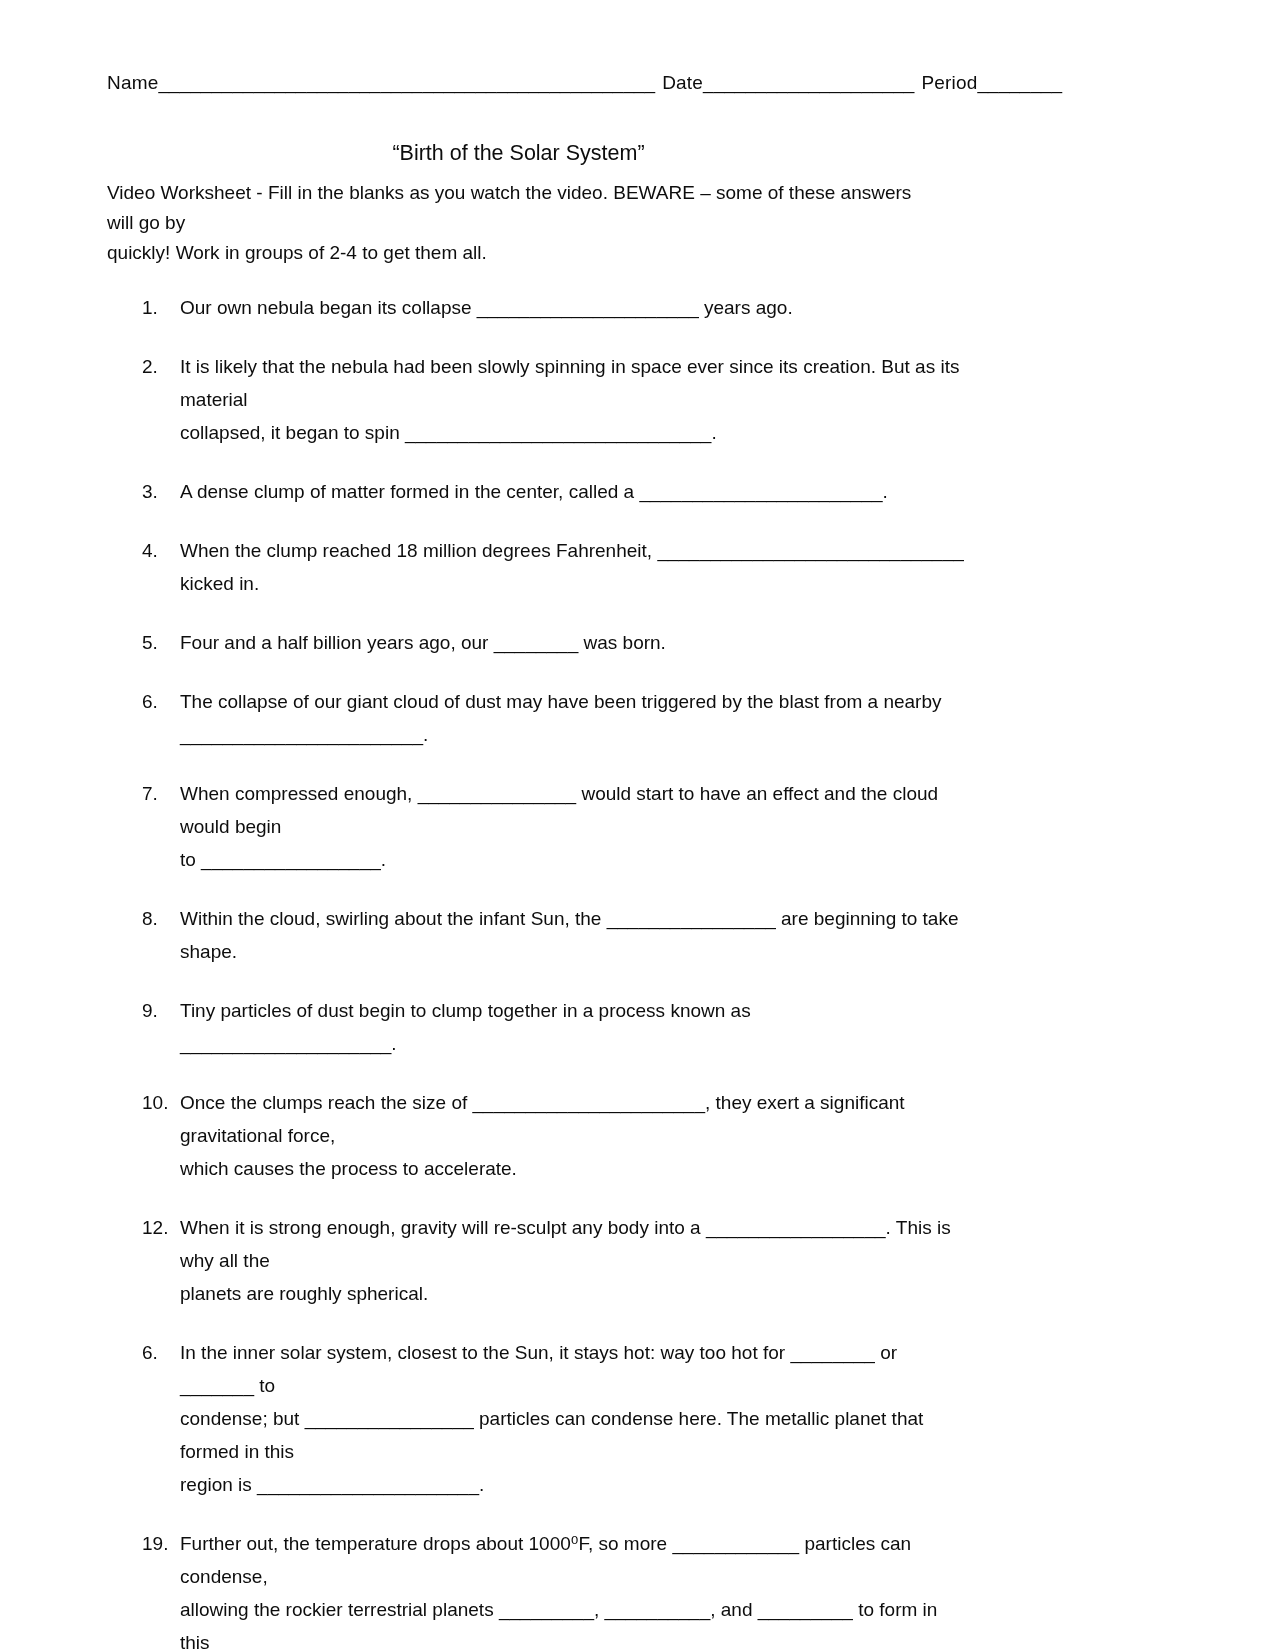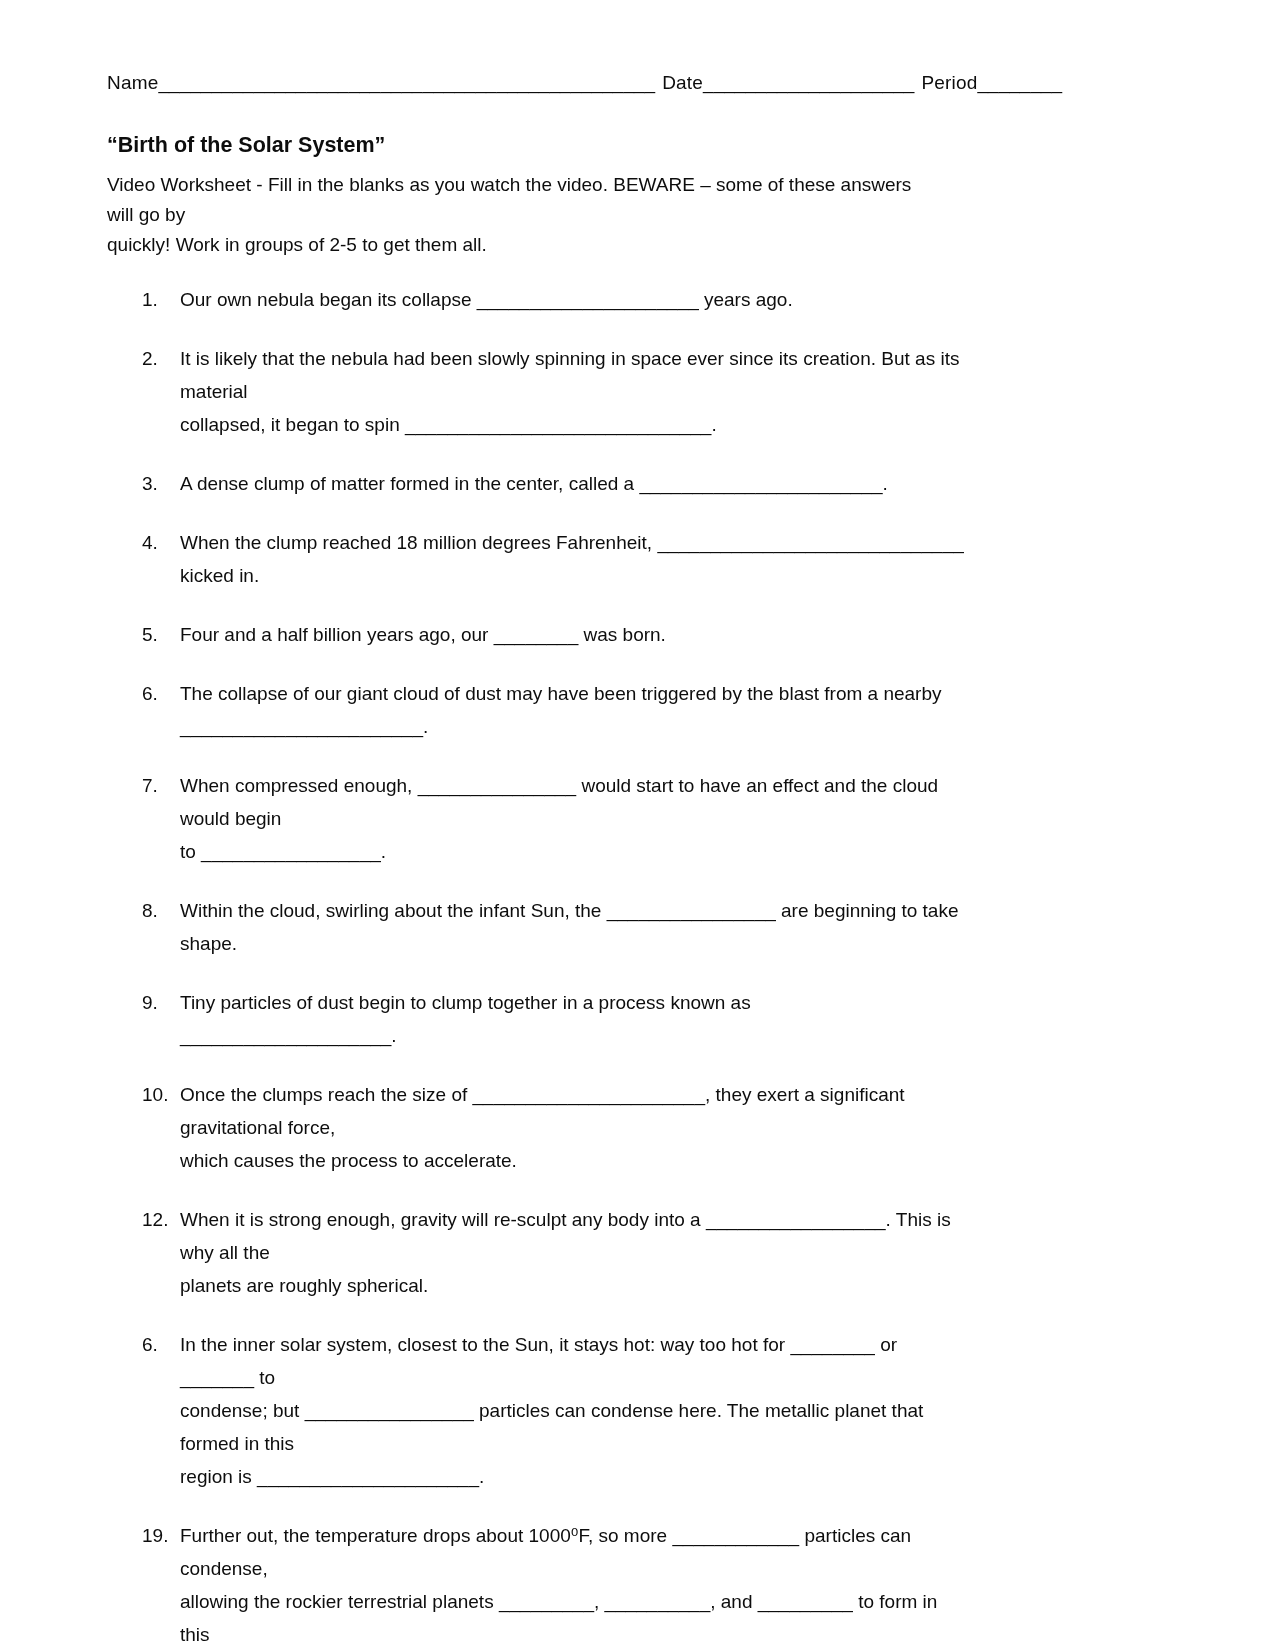--- a/index.html
+++ b/index.html
@@ -19,24 +19,25 @@
   }
   .header-row {
     font-size: 19px;
     line-height: 30px;
     white-space: nowrap;
     letter-spacing: 0.2px;
   }
   .header-row .lbl { margin-left: 7px; }
   .blank { letter-spacing: 0; }
   .title {
-    font-weight: bold;
+    text-align: center;
+    font-weight: normal;
     font-size: 21.5px;
     line-height: 30px;
-    margin-top: 32px;
+    margin-top: 40px;
     margin-bottom: 10px;
     padding-right: 40px;
   }
   .intro {
     font-size: 19px;
     line-height: 30px;
     white-space: pre-line;
     padding-right: 40px;
   }
   .questions { margin-top: 23px; }
@@ -59,21 +60,21 @@
 </head>
 <body>
 
 <div class="page">
 
   <div class="header-row"><span>Name</span><span class="blank">_______________________________________________</span><span class="lbl">Date</span><span class="blank">____________________</span><span class="lbl">Period</span><span class="blank">________</span></div>
 
   <div class="title">“Birth of the Solar System”</div>
 
   <div class="intro">Video Worksheet - Fill in the blanks as you watch the video. BEWARE – some of these answers will go by
-quickly! Work in groups of 2-5 to get them all.</div>
+quickly! Work in groups of 2-4 to get them all.</div>
 
   <div class="questions">
       <div class="question">
         <span class="q-num">1.</span>
         <span class="q-text">Our own nebula began its collapse _____________________ years ago.</span>
       </div>
       <div class="question">
         <span class="q-num">2.</span>
         <span class="q-text">It is likely that the nebula had been slowly spinning in space ever since its creation. But as its material
 collapsed, it began to spin _____________________________.</span>

